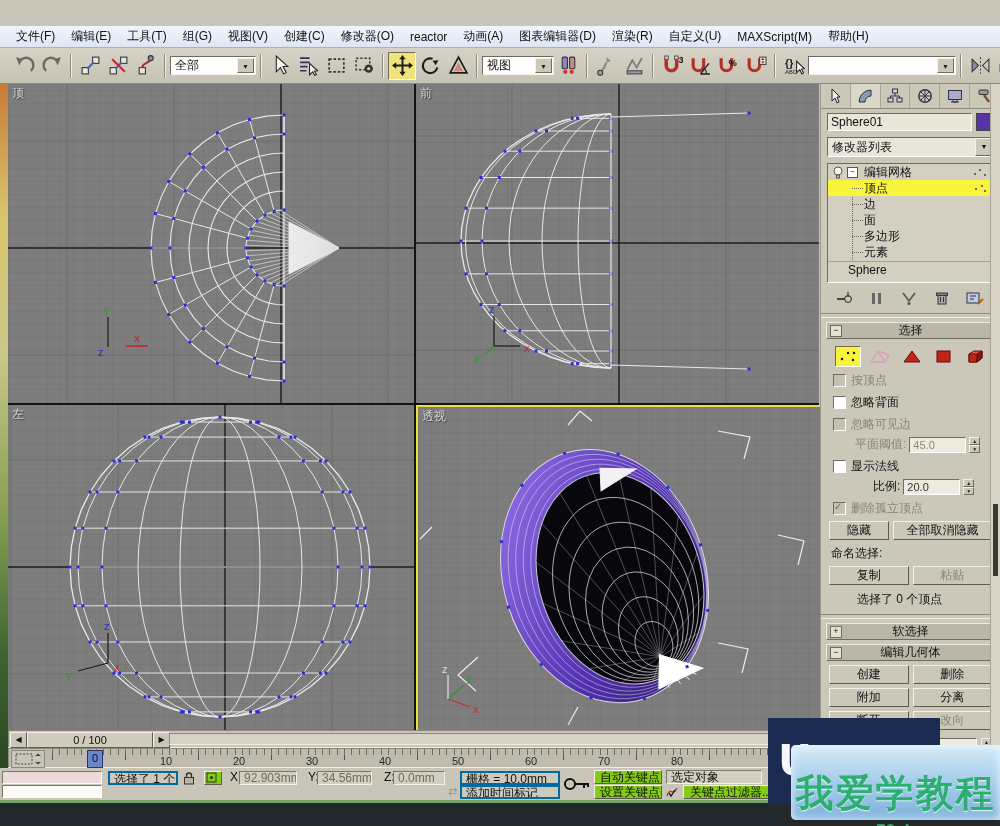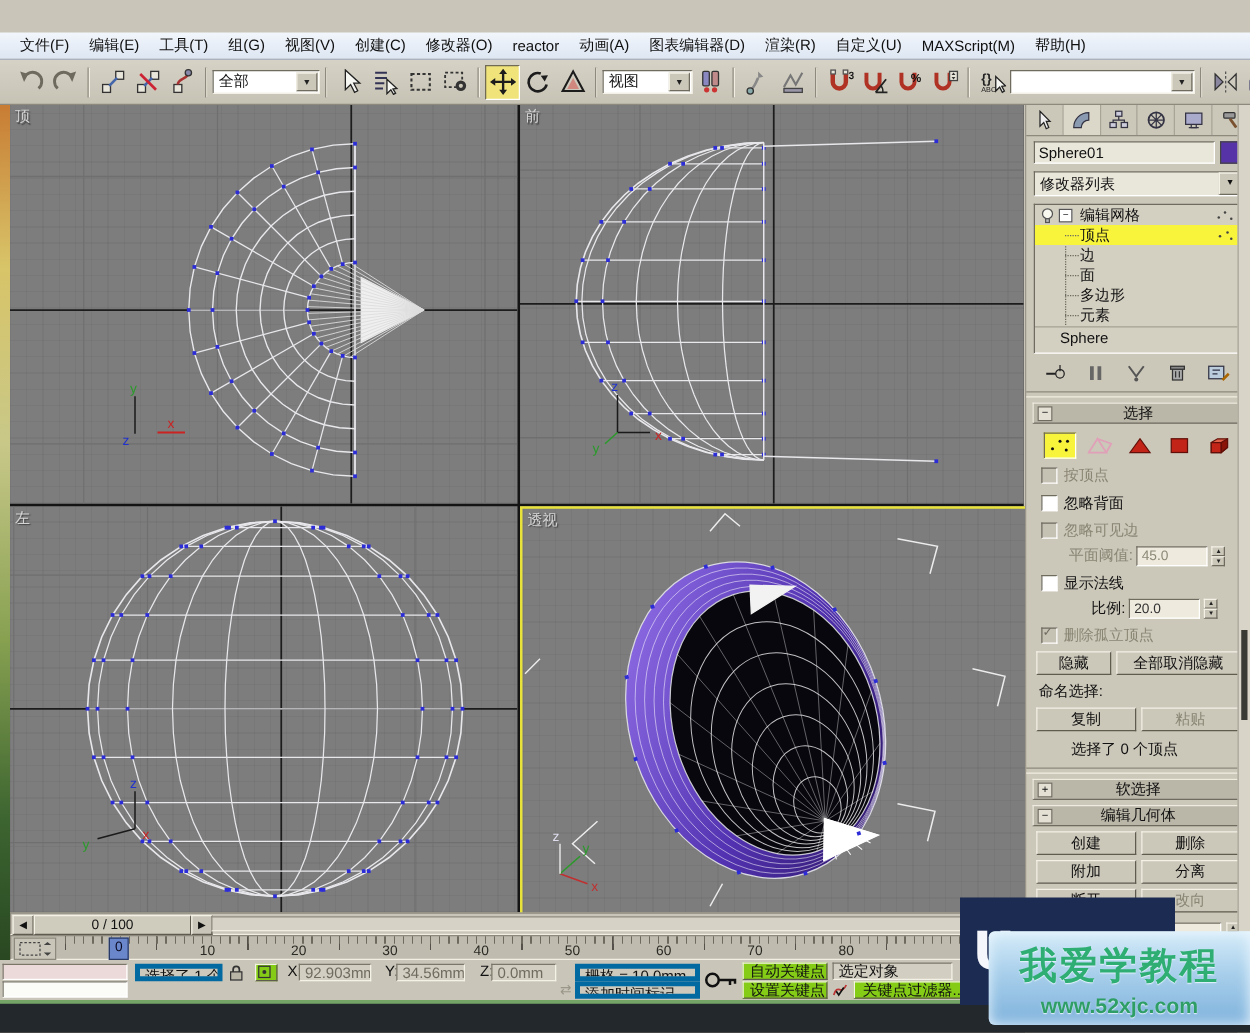--- a/index.html
+++ b/index.html
@@ -114,39 +114,39 @@
     background-image:repeating-linear-gradient(90deg,#6e6a5e 0 1px,transparent 1px 7.3px),
                      repeating-linear-gradient(90deg,#55514a 0 1px,transparent 1px 73px);
     background-size:100% 6px,100% 11px;background-repeat:no-repeat;background-position:6px 0,6px 0;}
   .rlabel{position:absolute;top:6px;font-size:11px;color:#2a2a24;transform:translateX(-50%);}
   .fmarker{position:absolute;left:0px;top:1px;width:14px;height:16px;background:#6b87cc;border:1px solid #2a3a66;
     text-align:center;line-height:15px;font-size:11px;color:#0a0a22;}
   
   .statusbar{position:absolute;left:0;top:768px;width:1000px;height:32px;background:#c9c5b8;}
   .sb{position:absolute;box-sizing:border-box;font-size:12px;}
   .sunken{background:#d2cec1;border:1px solid;border-color:#7a7668 #f4f1e6 #f4f1e6 #7a7668;}
-  .flat{background:#cdc9bc;border:4px solid #0369a1;}
+  .flat{background:#cdc9bc;border:2px solid #0369a1;}
   .minibox1{left:2px;top:3px;width:100px;height:13px;background:#ecd9d9;border:1px solid;border-color:#7a7668 #fff #fff #7a7668;}
   .minibox2{left:2px;top:17px;width:100px;height:13px;background:#fbfbf8;border:1px solid;border-color:#7a7668 #fff #fff #7a7668;}
   .sbtext{line-height:13px;padding-left:4px;white-space:nowrap;overflow:hidden;}
   .valfield{color:#6f6b5e;}
   .sbbtn{background:#84cc16;border:1px solid;border-color:#f4f1e6 #5f5b4f #5f5b4f #f4f1e6;text-align:center;}
   
   .leftstrip{position:absolute;left:0;top:84px;width:8px;height:716px;
     background:linear-gradient(180deg,#c87c34 0%,#d8c468 18%,#c8c888 38%,#86a050 60%,#3c6430 80%,#24401e 100%);}
   .bottomstrip{position:absolute;left:0;top:800px;width:1000px;height:26px;
     background:#23282c;border-top:3px solid #74a566;}
   
   .wm-navy{position:absolute;left:768px;top:718px;width:172px;height:86px;background:#1c2b52;z-index:20;}
   .wm-navy .logo{position:absolute;left:10px;top:18px;color:#f4f6fb;font-size:42px;font-weight:bold;
     font-family:"DejaVu Sans",sans-serif;}
   .wm-blue{position:absolute;left:791px;top:745px;width:209px;height:75px;z-index:21;
     background:linear-gradient(180deg,#d6ecf9 0%,#a8cfeb 45%,#7fb2dc 100%);
     border-radius:5px 0 0 5px;box-shadow:inset 0 0 10px #eef8ff;text-align:center;}
-  .wm-title{margin-top:7px;font-size:30px;font-weight:bold;color:#2fae74;letter-spacing:2px;
+  .wm-title{margin-top:23px;font-size:38px;font-weight:bold;color:#2fae74;letter-spacing:2px;
     text-shadow:0 1px 1px #e8f6ff;}
   .wm-url{margin-top:2px;font-size:17px;font-weight:bold;color:#2e9e66;text-shadow:0 1px 1px #e8f6ff;}
 </style>
 </head>
 <body>
 
 <div id="stage">
 
 
   <div class="menubar">

